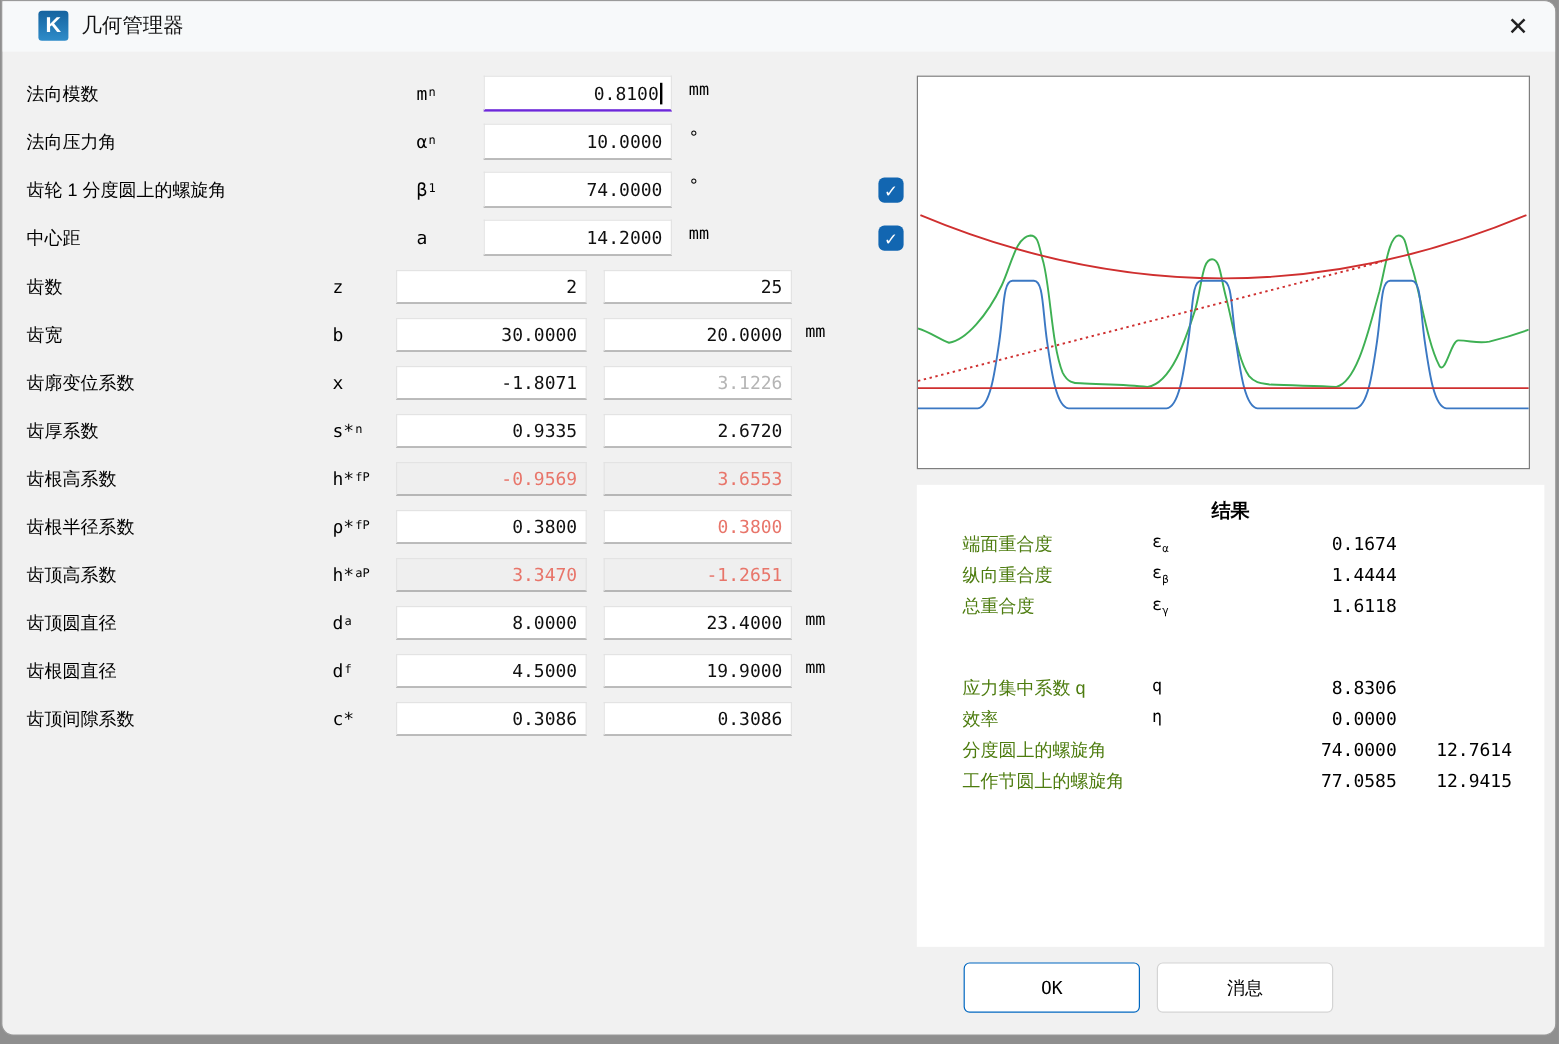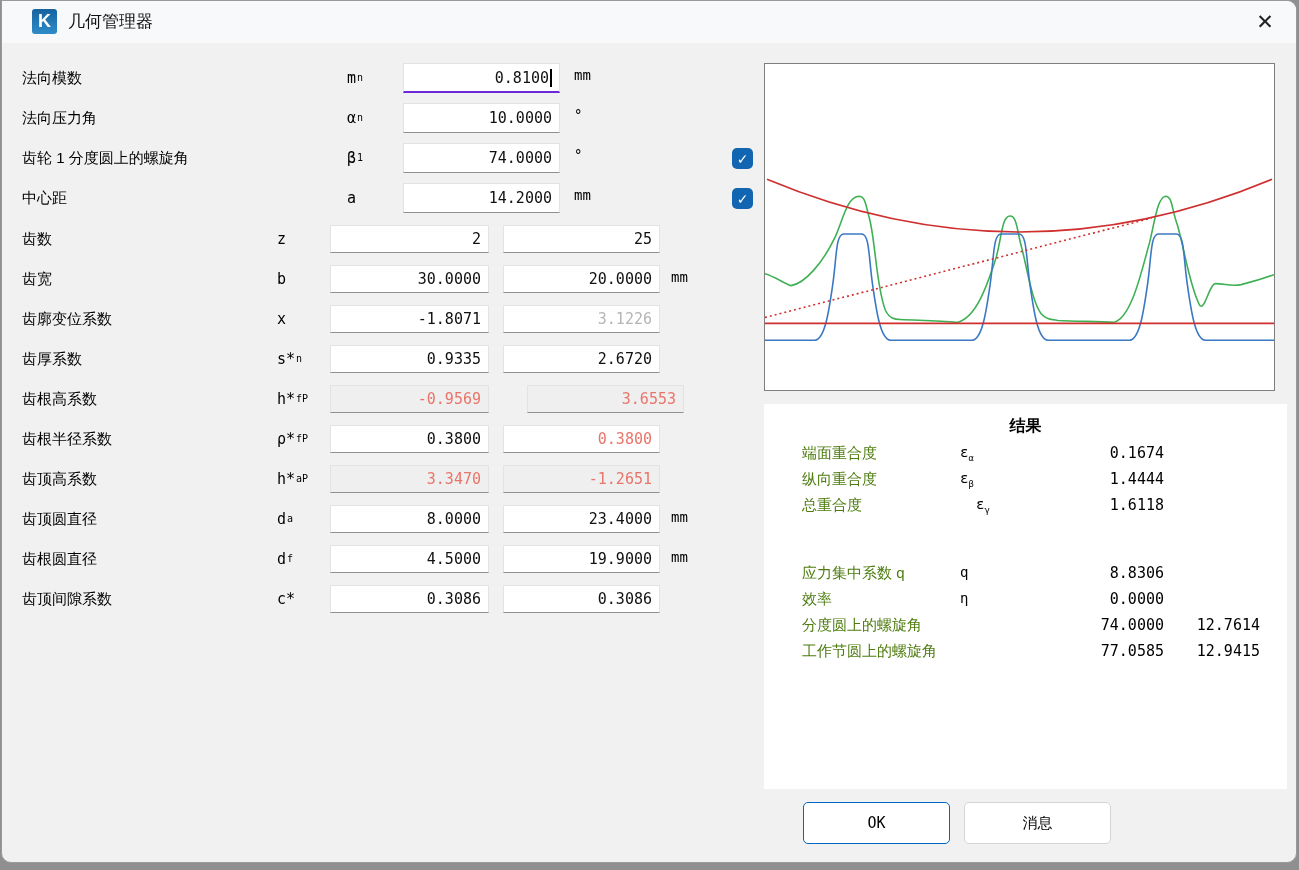--- a/index.html
+++ b/index.html
@@ -93,21 +93,21 @@
         <div class="sym" style="left: 275px; top: 304px; height: 28px;">x</div>
         <div class="fld" style="left: 328px; top: 304px; width: 159px; height: 28px;">-1.8071</div>
         <div class="fld gray" style="left: 501px; top: 304px; width: 157px; height: 28px;">3.1226</div>
         <div class="lbl" style="top: 344px; height: 28px;">齿厚系数</div>
         <div class="sym" style="left: 275px; top: 344px; height: 28px;">s*<sub>n</sub></div>
         <div class="fld" style="left: 328px; top: 344px; width: 159px; height: 28px;">0.9335</div>
         <div class="fld" style="left: 501px; top: 344px; width: 157px; height: 28px;">2.6720</div>
         <div class="lbl" style="top: 384px; height: 28px;">齿根高系数</div>
         <div class="sym" style="left: 275px; top: 384px; height: 28px;">h*<sub>fP</sub></div>
         <div class="fld ro" style="left: 328px; top: 384px; width: 159px; height: 28px;">-0.9569</div>
-        <div class="fld ro" style="left: 501px; top: 384px; width: 157px; height: 28px; margin-left: 24px;">3.6553</div>
+        <div class="fld ro" style="left: 501px; top: 384px; width: 157px; height: 28px;">3.6553</div>
         <div class="lbl" style="top: 424px; height: 28px;">齿根半径系数</div>
         <div class="sym" style="left: 275px; top: 424px; height: 28px;">ρ*<sub>fP</sub></div>
         <div class="fld" style="left: 328px; top: 424px; width: 159px; height: 28px;">0.3800</div>
         <div class="fld redtext" style="left: 501px; top: 424px; width: 157px; height: 28px;">0.3800</div>
         <div class="lbl" style="top: 464px; height: 28px;">齿顶高系数</div>
         <div class="sym" style="left: 275px; top: 464px; height: 28px;">h*<sub>aP</sub></div>
         <div class="fld ro" style="left: 328px; top: 464px; width: 159px; height: 28px;">3.3470</div>
         <div class="fld ro" style="left: 501px; top: 464px; width: 157px; height: 28px;">-1.2651</div>
         <div class="lbl" style="top: 504px; height: 28px;">齿顶圆直径</div>
         <div class="sym" style="left: 275px; top: 504px; height: 28px;">d<sub>a</sub></div>
@@ -138,21 +138,21 @@
     <div class="results">
       <div class="res-title">结果</div>
       <div id="results-rows">
           <div class="res-lbl" style="top: 40px;">端面重合度</div>
           <div class="res-sym" style="top: 40px;">ε<sub>α</sub></div>
           <div class="res-v1" style="top: 40px;">0.1674</div>
           <div class="res-lbl" style="top: 66px;">纵向重合度</div>
           <div class="res-sym" style="top: 66px;">ε<sub>β</sub></div>
           <div class="res-v1" style="top: 66px;">1.4444</div>
           <div class="res-lbl" style="top: 92px;">总重合度</div>
-          <div class="res-sym" style="top: 92px; margin-left: 16px;">ε<sub>γ</sub></div>
+          <div class="res-sym" style="top: 92px;">ε<sub>γ</sub></div>
           <div class="res-v1" style="top: 92px;">1.6118</div>
           <div class="res-lbl" style="top: 160px;">应力集中系数 q</div>
           <div class="res-sym" style="top: 160px;">q</div>
           <div class="res-v1" style="top: 160px;">8.8306</div>
           <div class="res-lbl" style="top: 186px;">效率</div>
           <div class="res-sym" style="top: 186px;">η</div>
           <div class="res-v1" style="top: 186px;">0.0000</div>
           <div class="res-lbl" style="top: 212px;">分度圆上的螺旋角</div>
           <div class="res-v1" style="top: 212px;">74.0000</div>
           <div class="res-v2" style="top: 212px;">12.7614</div>

